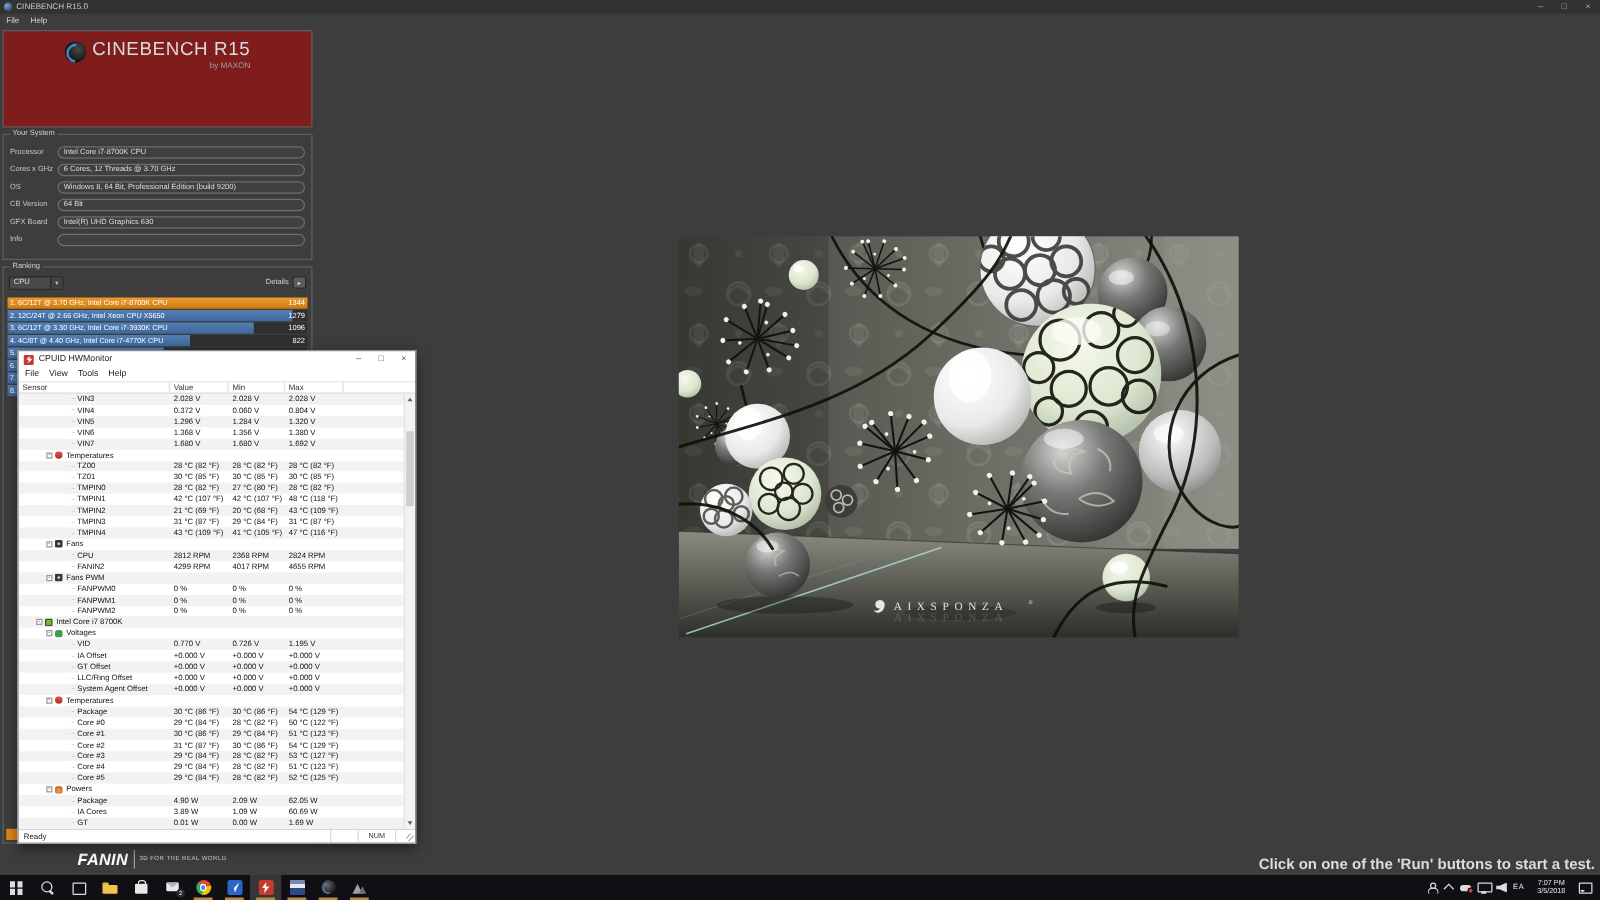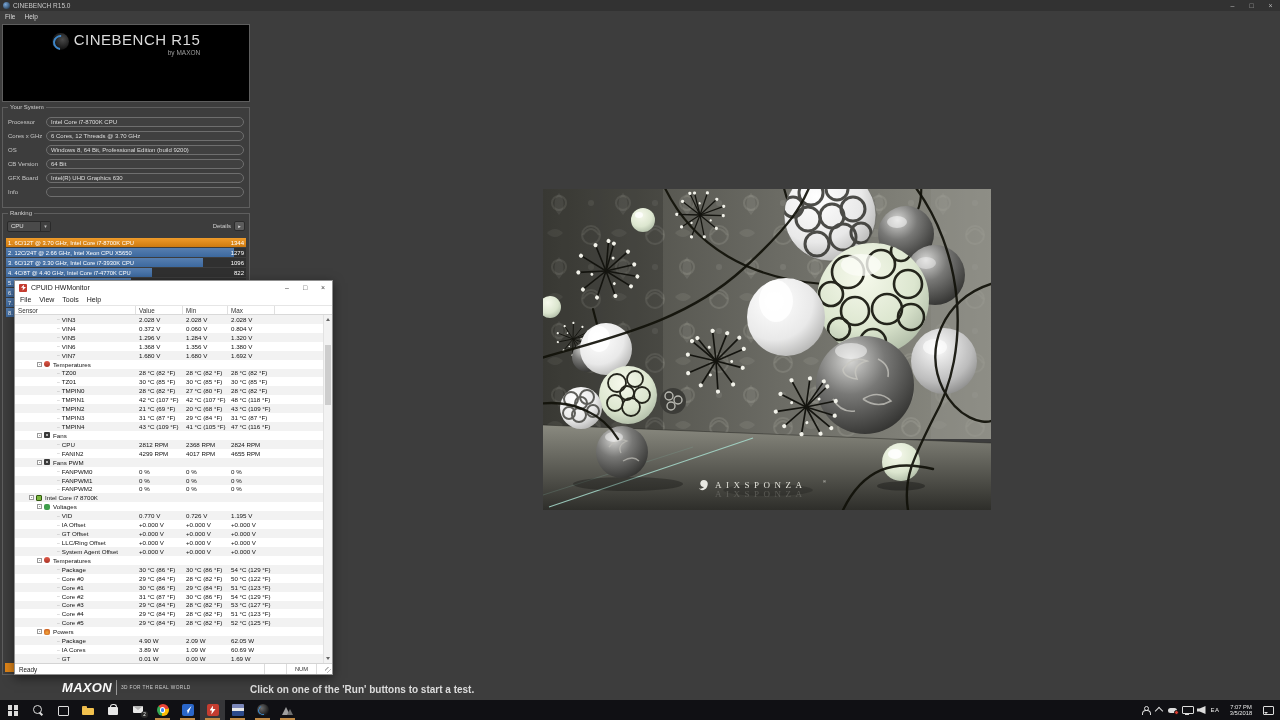--- a/index.html
+++ b/index.html
@@ -7,21 +7,21 @@
   body{font-family:"Liberation Sans",sans-serif;background:#3d3d3d;position:relative}
 
   
   .cb-title{position:absolute;top:0;left:0;right:0;height:11px;background:#323232;display:flex;align-items:center;gap:3px;padding-left:3px;color:#c9c9c9;font-size:6.5px;z-index:1}
   .cb-ball{width:7px;height:7px;border-radius:50%;background:radial-gradient(circle at 35% 35%,#7aa7d8,#15293d);flex:none}
   .cb-ctrl{margin-left:auto;display:flex}
   .cb-ctrl span{width:19px;text-align:center;font-size:7px;color:#b5b5b5}
   .cb-menu{position:absolute;top:11px;left:0;right:0;height:11px;display:flex;gap:9px;align-items:center;padding-left:5px;font-size:6.5px;color:#d6d6d6;z-index:1}
 
   .panel{position:absolute;left:2px;top:24px;width:248px;z-index:2}
-  .lbox{position:relative;border:1px solid #5e5e5e;background:#000000}
+  .lbox{position:relative;border:1px solid #5e5e5e;background:#7f1d1d}
   .logo-box{height:78px;padding-top:6px}
   .logo-row{display:flex;align-items:flex-start;justify-content:center;gap:5px}
   .logo-sphere{width:17px;height:17px;border-radius:50%;background:radial-gradient(circle at 62% 38%,#4a4a4a,#0e0e0e 72%);position:relative;flex:none;margin-top:2px}
   .logo-sphere::before{content:"";position:absolute;left:1px;top:2px;width:11px;height:11px;border-radius:50%;border:2px solid #3e86c8;border-right-color:transparent;border-bottom-color:transparent;transform:rotate(-40deg)}
   .logo-col{display:flex;flex-direction:column;align-items:flex-end}
   .logo-text{font-size:15px;color:#dadada;letter-spacing:.5px}
   .logo-sub{font-size:6.5px;color:#9f9f9f;margin-top:1px}
   .bench-rows{margin-top:7px;padding:0 6px}
   .bench-row{display:flex;align-items:center;height:13px}
   .bench-label{font-size:8px;font-weight:bold;color:#f2f2f2}
@@ -48,21 +48,21 @@
   .bar-orange{background:linear-gradient(#ef9b2a,#cd7a10)}
   .rank-text{font-size:5.8px;color:#fff;white-space:nowrap;padding-left:2px}
   .rank-score{position:absolute;right:2px;top:0;bottom:0;display:flex;align-items:center;font-size:6px;color:#fff}
   .rank-sliver{position:absolute;left:2px;top:449px;width:10px;height:9px;background:#de8418}
 
   .footer{position:absolute;left:0;right:0;top:676px;height:24px;z-index:1}
   .maxon{position:absolute;left:62px;top:4px;display:flex;align-items:center;gap:4px}
   .maxon-name{font-size:13px;font-weight:bold;font-style:italic;color:#fff;letter-spacing:.3px}
   .maxon-sep{width:1px;height:15px;background:#9a9a9a}
   .maxon-tag{font-size:4.8px;color:#d0d0d0;letter-spacing:.4px}
-  .hint{position:absolute;left:250px;right:12px;top:8px;text-align:left;font-size:10px;font-weight:bold;color:#dcdcdc}
+  .hint{position:absolute;left:250px;right:4px;top:8px;text-align:right;font-size:12px;font-weight:bold;color:#dcdcdc}
 
   
   .render{position:absolute;left:543px;top:189px;width:448px;height:321px;z-index:1}
 
   
   .hwm{position:absolute;left:14px;top:280px;width:319px;height:395px;background:#fff;border:1px solid #8f8f8f;box-shadow:0 3px 10px rgba(0,0,0,.5);display:flex;flex-direction:column;z-index:10}
   .hwm-title{height:13px;display:flex;align-items:center;gap:4px;padding-left:4px;flex:none}
   .hwm-ico{width:8px;height:8px;background:#c43c30;border-radius:1px;position:relative;flex:none}
   .bolt{position:absolute;background:#fff;clip-path:polygon(60% 0,0 55%,40% 55%,30% 100%,100% 40%,55% 40%)}
   .hwm-ico .bolt{left:2px;top:1px;width:5px;height:6px}
@@ -489,21 +489,21 @@
     <path d="M3 -5 C -2 -5, -2 2, 3 2 C 1 4, -1 4, -2 3 C -1 6, 4 6, 6 2 C 8 -2, 6 -5, 3 -5 Z" fill="#e8e8e2"></path>
     <text x="14" y="3" font-size="9" letter-spacing="4.5" fill="#e2e2da" font-family="Liberation Serif, serif">AIXSPONZA</text>
     <text x="122" y="-2" font-size="4" fill="#e2e2da">®</text>
     <text x="14" y="12" font-size="9" letter-spacing="4.5" fill="#e2e2da" opacity="0.2" font-family="Liberation Serif, serif">AIXSPONZA</text>
   </g>
 </svg>
 </div>
 
 <div class="footer">
   <div class="maxon">
-    <span class="maxon-name">MAXON</span>
+    <span class="maxon-name">FANIN</span>
     <span class="maxon-sep"></span>
     <span class="maxon-tag">3D FOR THE REAL WORLD</span>
   </div>
   <div class="hint">Click on one of the 'Run' buttons to start a test.</div>
 </div>
 
 <div class="hwm">
   <div class="hwm-title">
     <span class="hwm-ico">
         <span class="bolt"></span>

